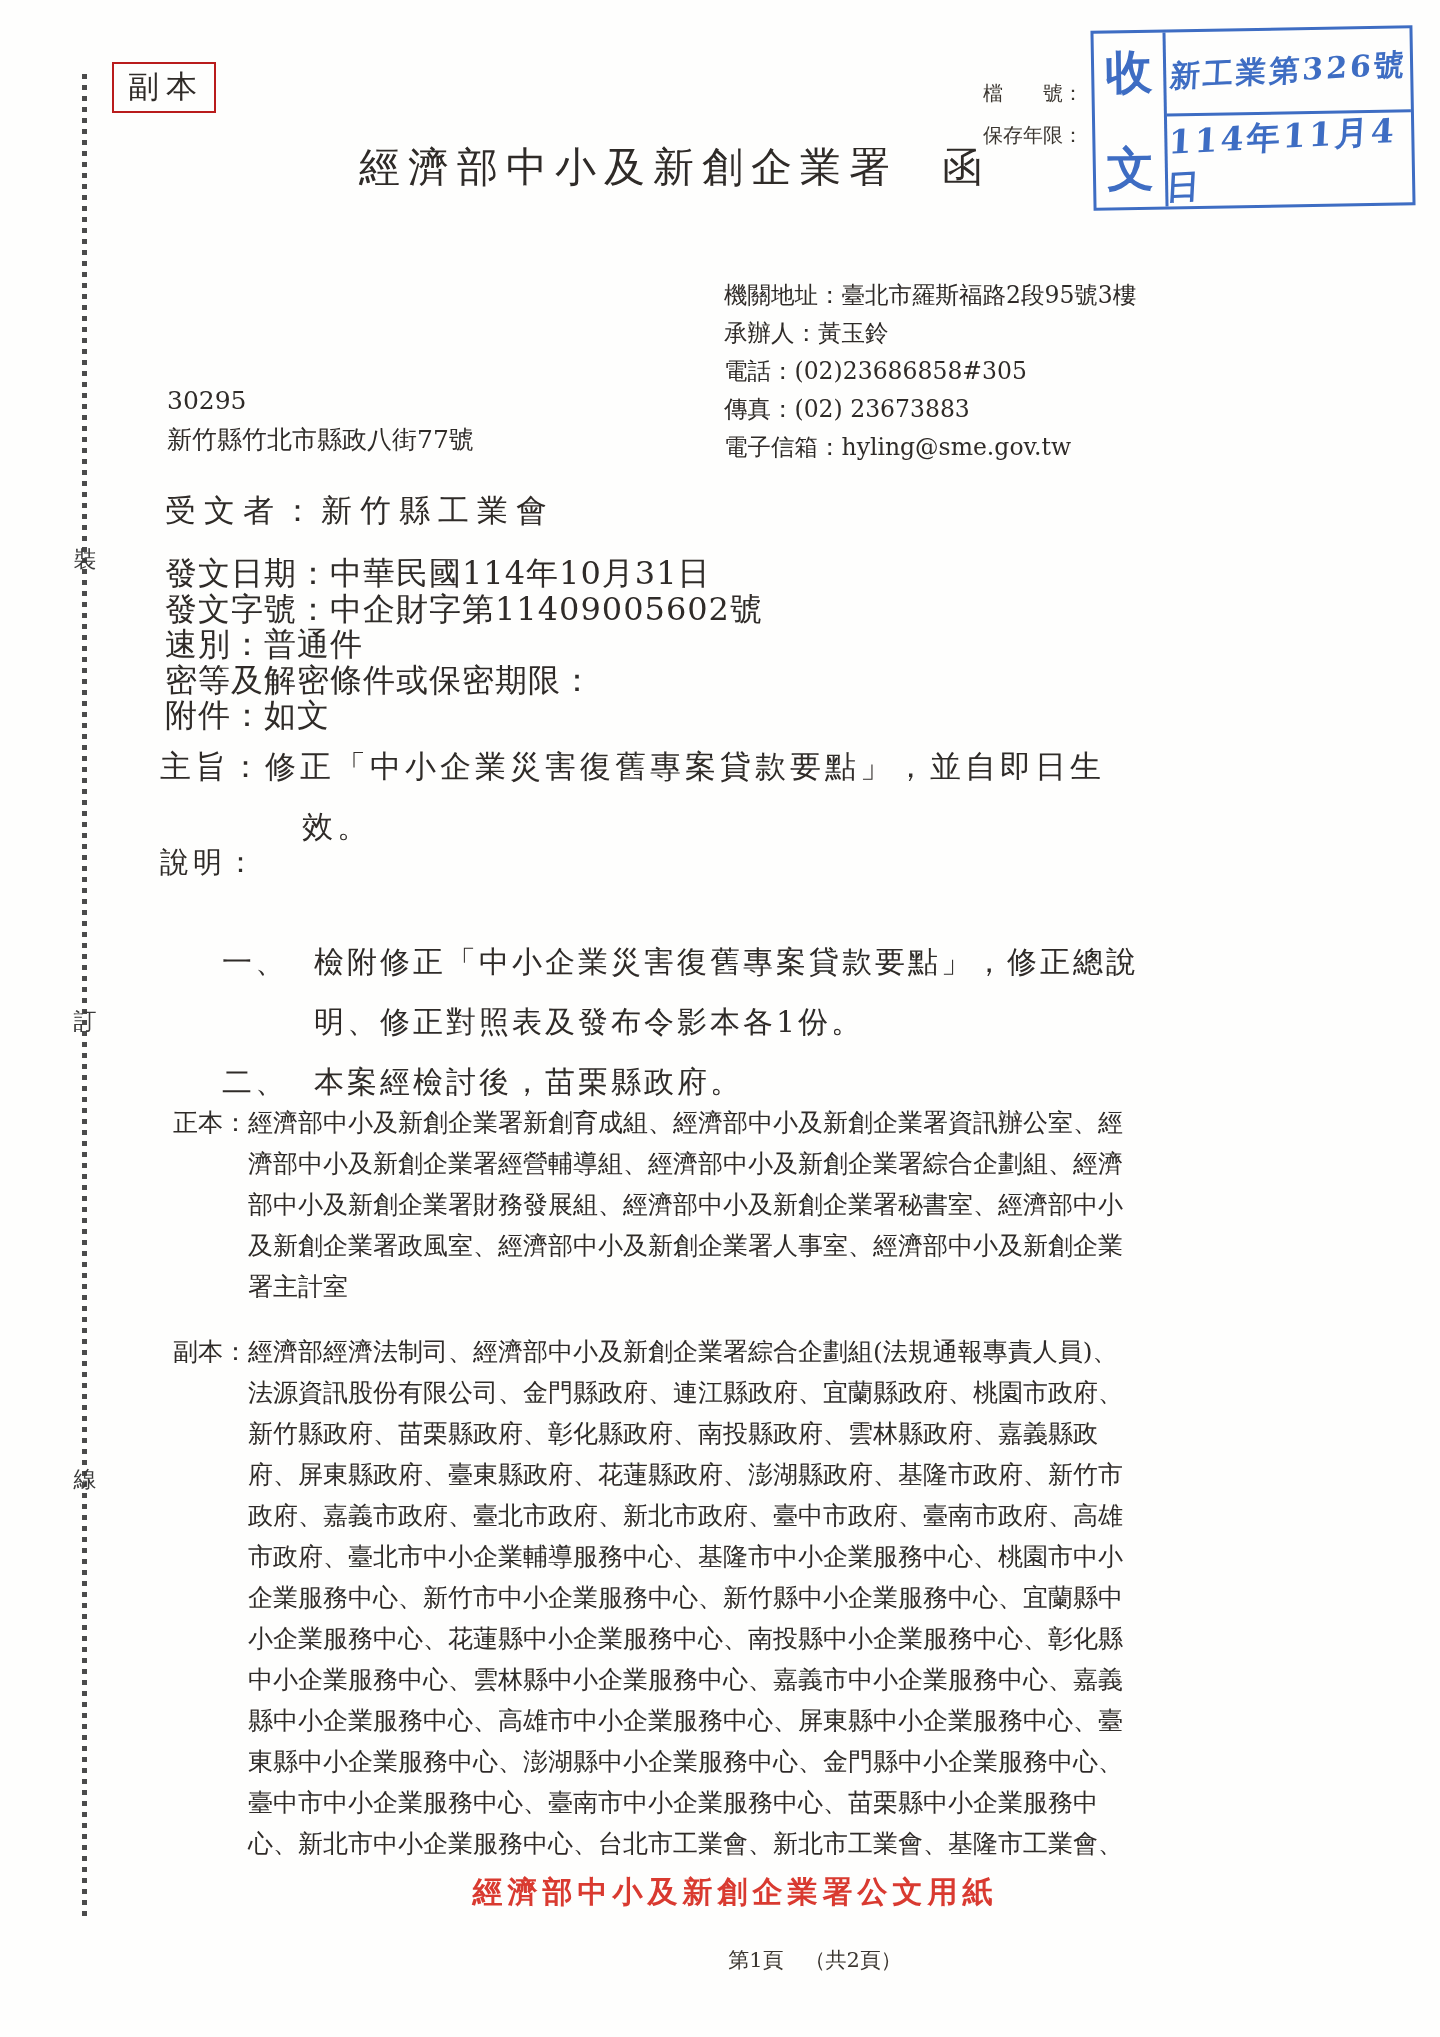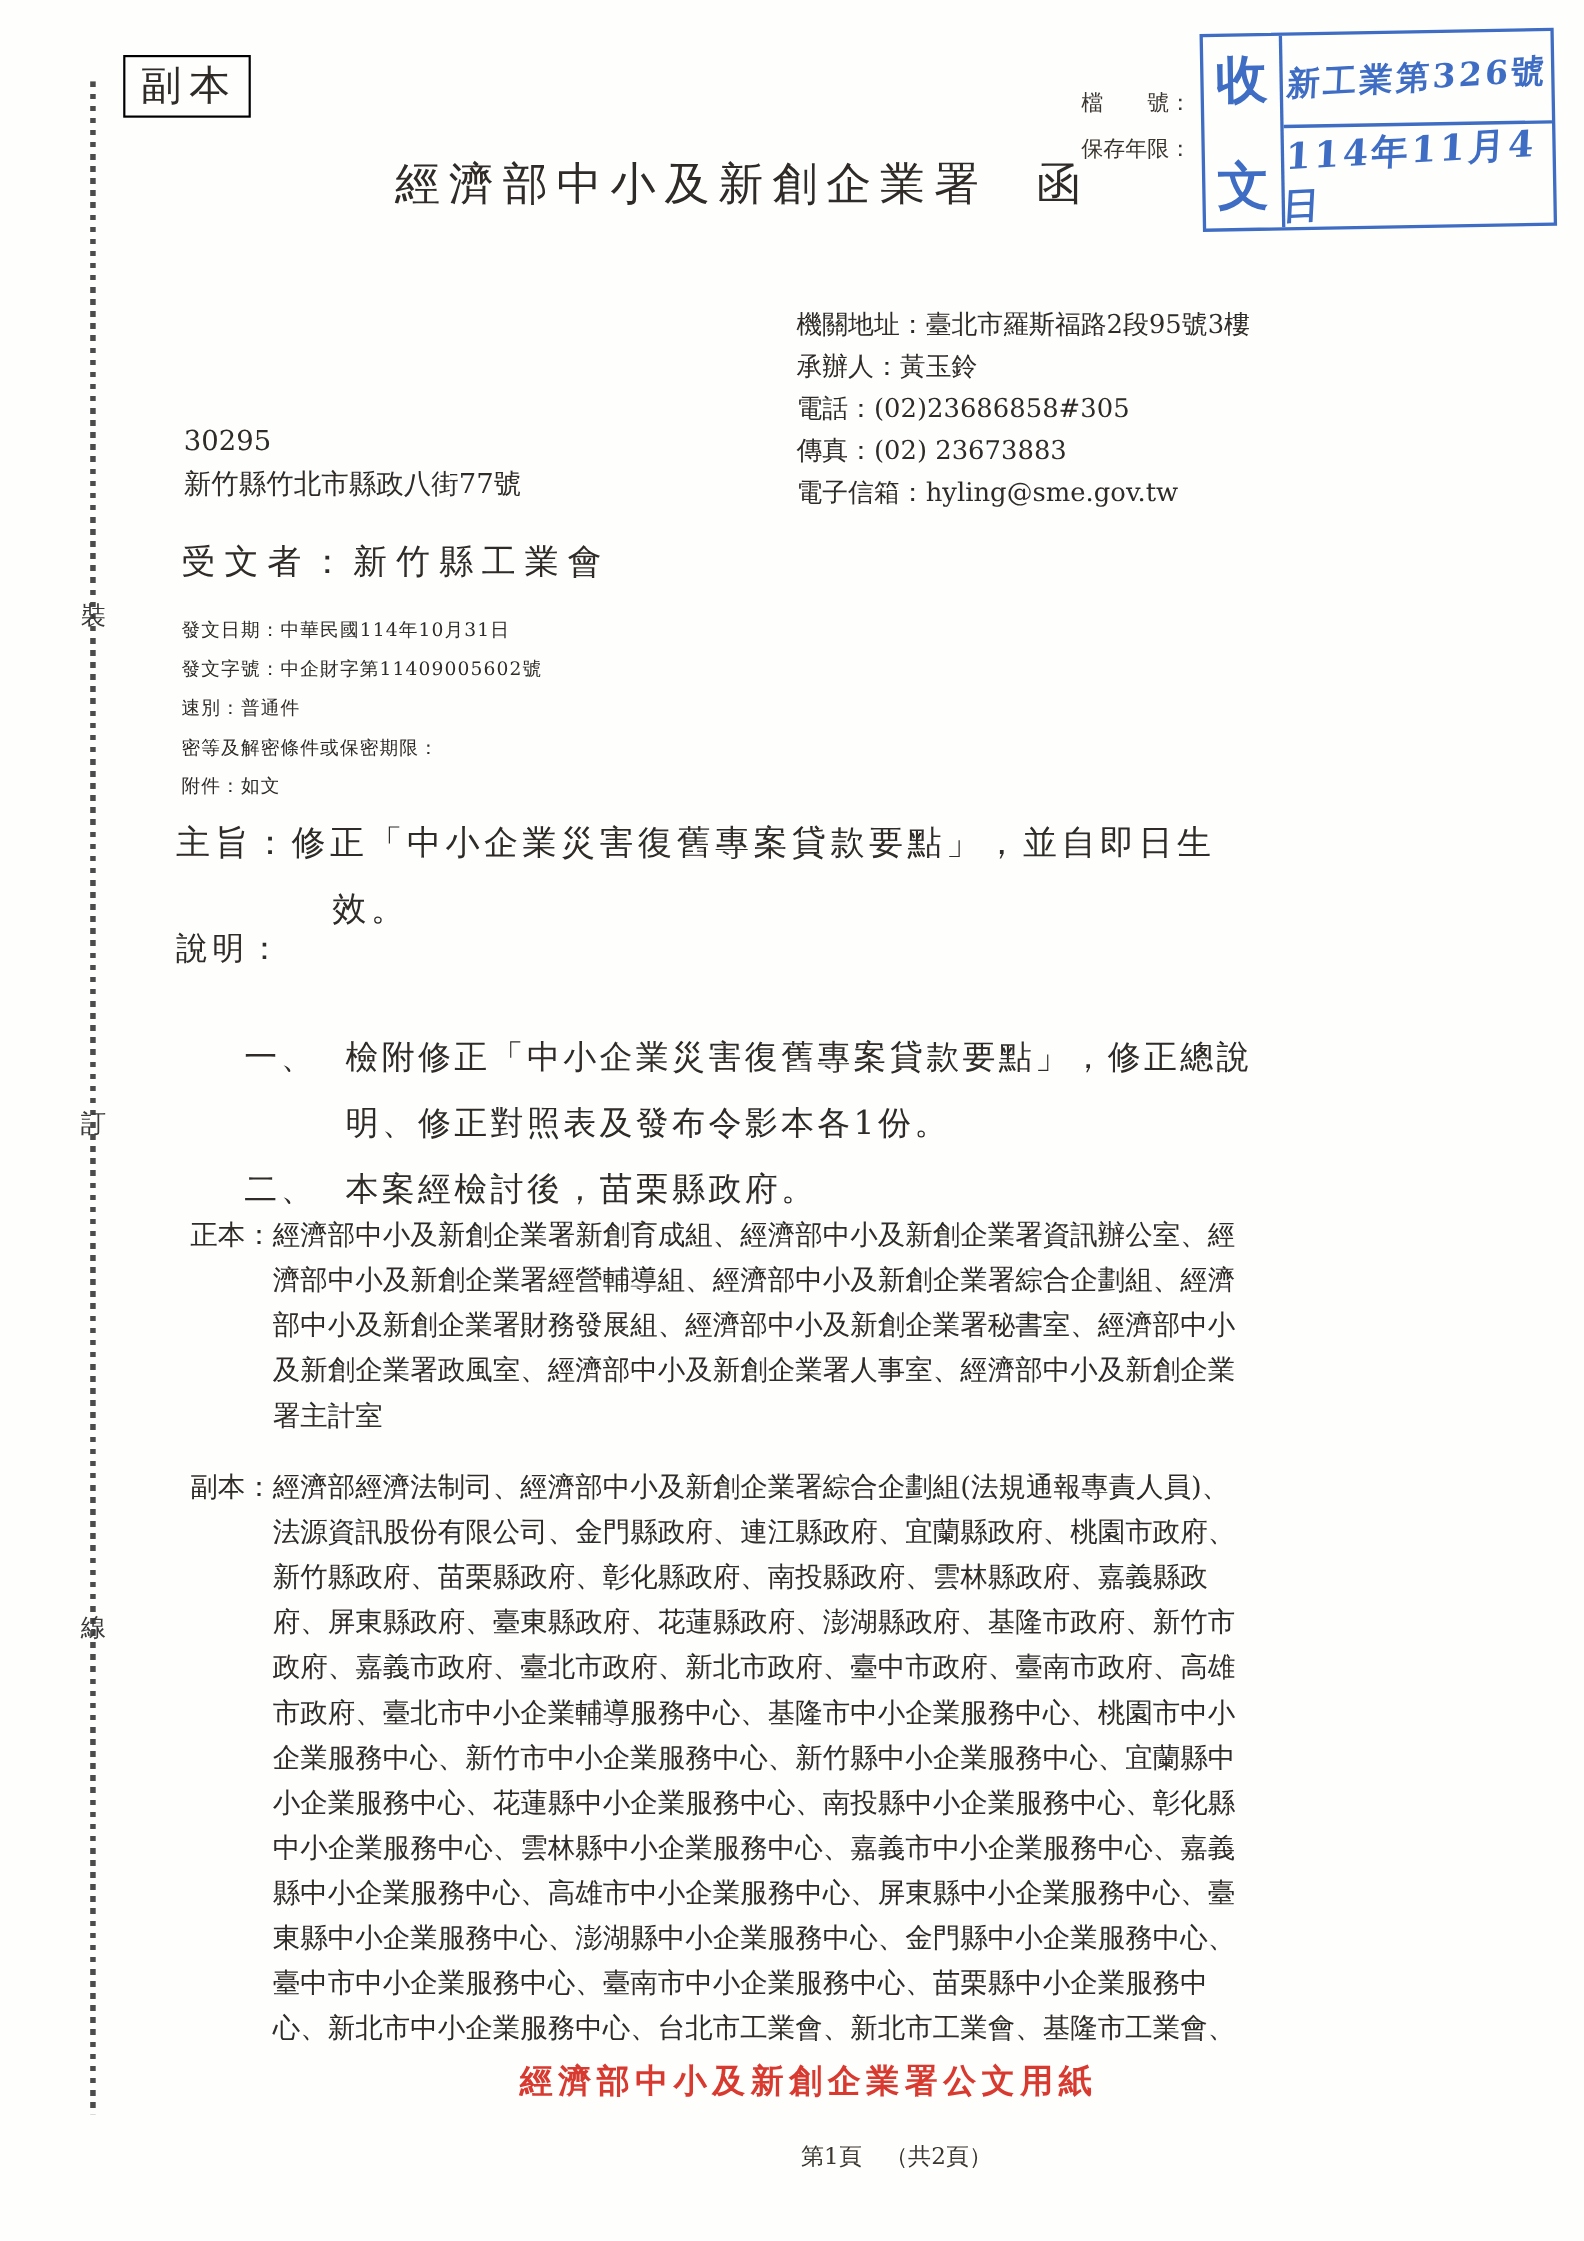--- a/index.html
+++ b/index.html
@@ -14,23 +14,23 @@
     position:absolute; left:82px; top:74px; width:5px; height:1848px;
     background:repeating-linear-gradient(to bottom,#4b4b4b 0 5px,transparent 5px 11px);
   }
   .binding-mark {
     position:absolute; left:70px; width:30px; text-align:center;
     font-size:23px; color:#3a3a3a;
   }
   .mark-zhuang { top:544px; } .mark-ding { top:1006px; } .mark-xian { top:1464px; }
 
   .copy-box {
-    position:absolute; left:112px; top:50px;
-    border:2px solid #000000; padding:7px 10px 9px 14px;
-    font-size:37px; letter-spacing:7px; line-height:1;
+    position:absolute; left:112px; top:62px;
+    border:2px solid #b91c1c; padding:7px 10px 9px 14px;
+    font-size:31px; letter-spacing:7px; line-height:1;
   }
 
   .file-labels { position:absolute; left:983px; top:72px; font-size:20px; line-height:42px; color:#3a352f; }
 
   
   .receipt-stamp {
     position:absolute; left:1092px; top:28px; width:322px; height:180px;
     border:3px solid #3e6dc3; color:#3e6dc3; display:flex;
     transform:rotate(-1deg); box-sizing:border-box;
   }
@@ -50,21 +50,21 @@
 
   .doc-title {
     position:absolute; left:180px; top:140px; width:990px; text-align:center;
     font-size:41px; letter-spacing:8px; white-space:nowrap;
   }
   .title-gap { display:inline-block; width:44px; }
 
   .sender-info { position:absolute; left:724px; top:276px; font-size:23.5px; line-height:38px; }
   .recipient-address { position:absolute; left:167px; top:381px; font-size:25px; line-height:39px; }
   .recipient-line { position:absolute; left:165px; top:490px; font-size:31px; letter-spacing:8px; }
-  .meta-block { position:absolute; left:165px; top:556px; font-size:17px; line-height:35.5px; letter-spacing:1px; }
+  .meta-block { position:absolute; left:165px; top:556px; font-size:32px; line-height:35.5px; letter-spacing:1px; }
 
   .subject-block {
     position:absolute; left:160px; top:736px; width:990px;
     font-size:31px; line-height:60px; letter-spacing:4px;
     padding-left:142px; text-indent:-142px; box-sizing:content-box;
   }
   .pre-lines { white-space:pre-line; }
 
   .explanation-label { position:absolute; left:160px; top:843px; font-size:29px; letter-spacing:4px; }
 

